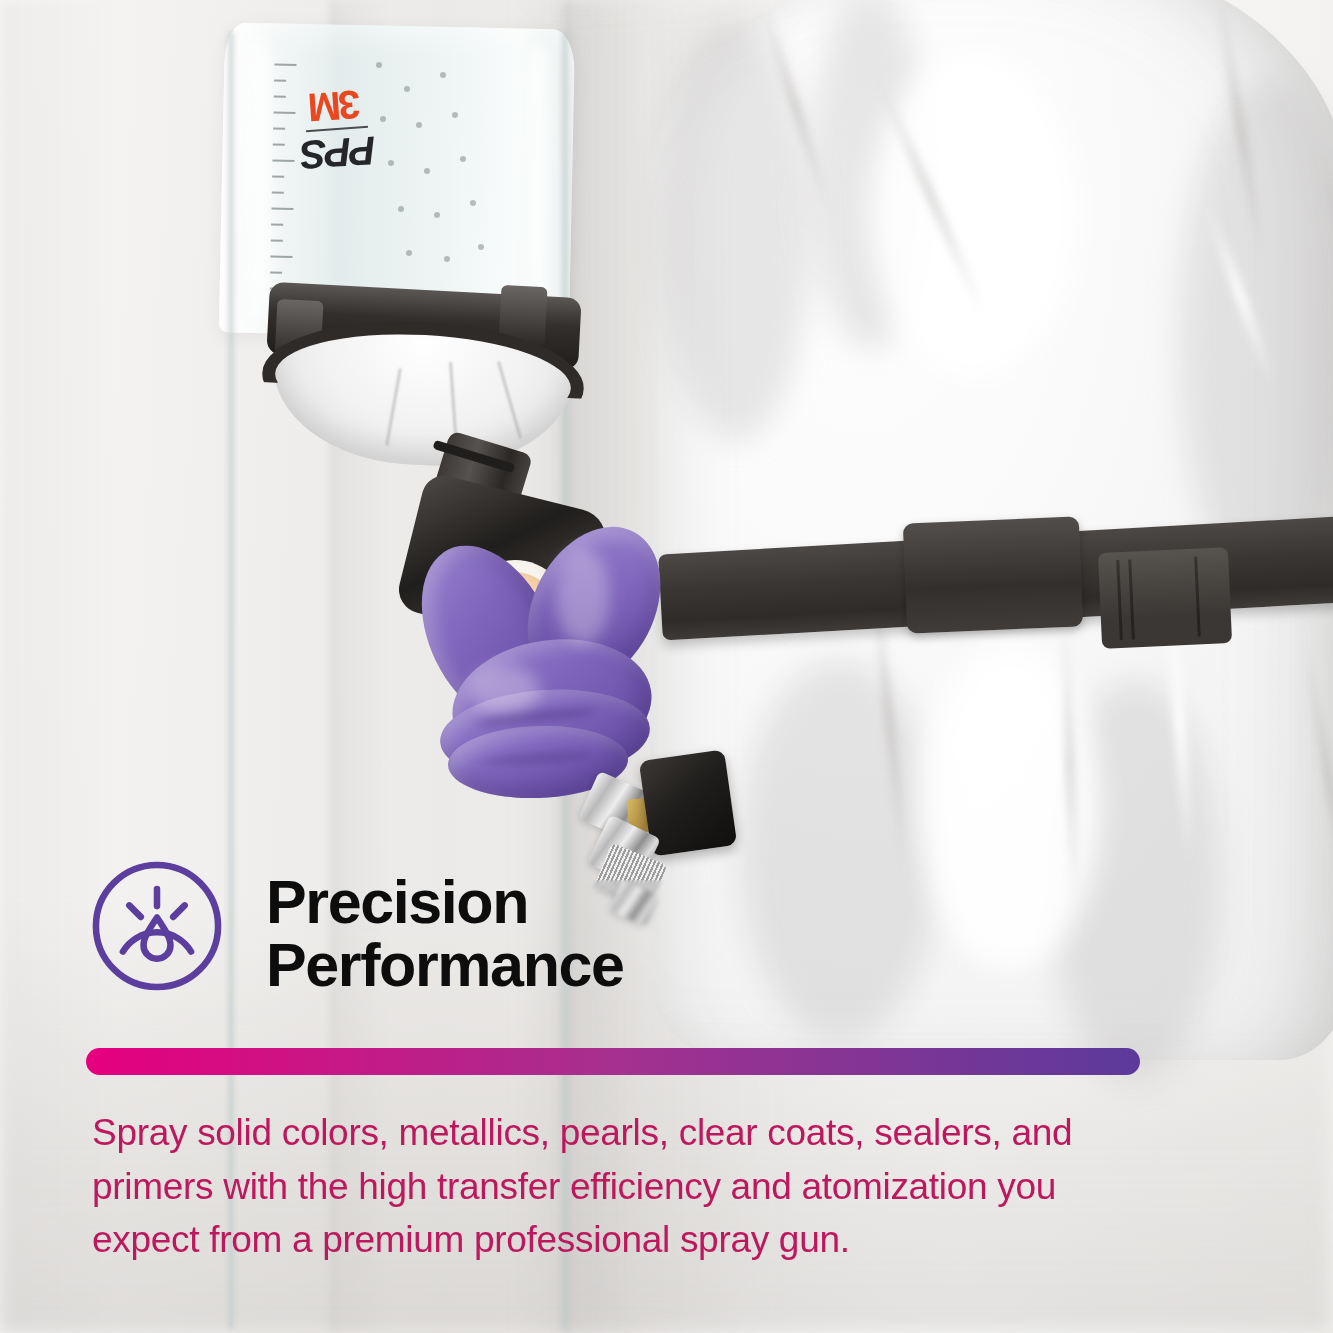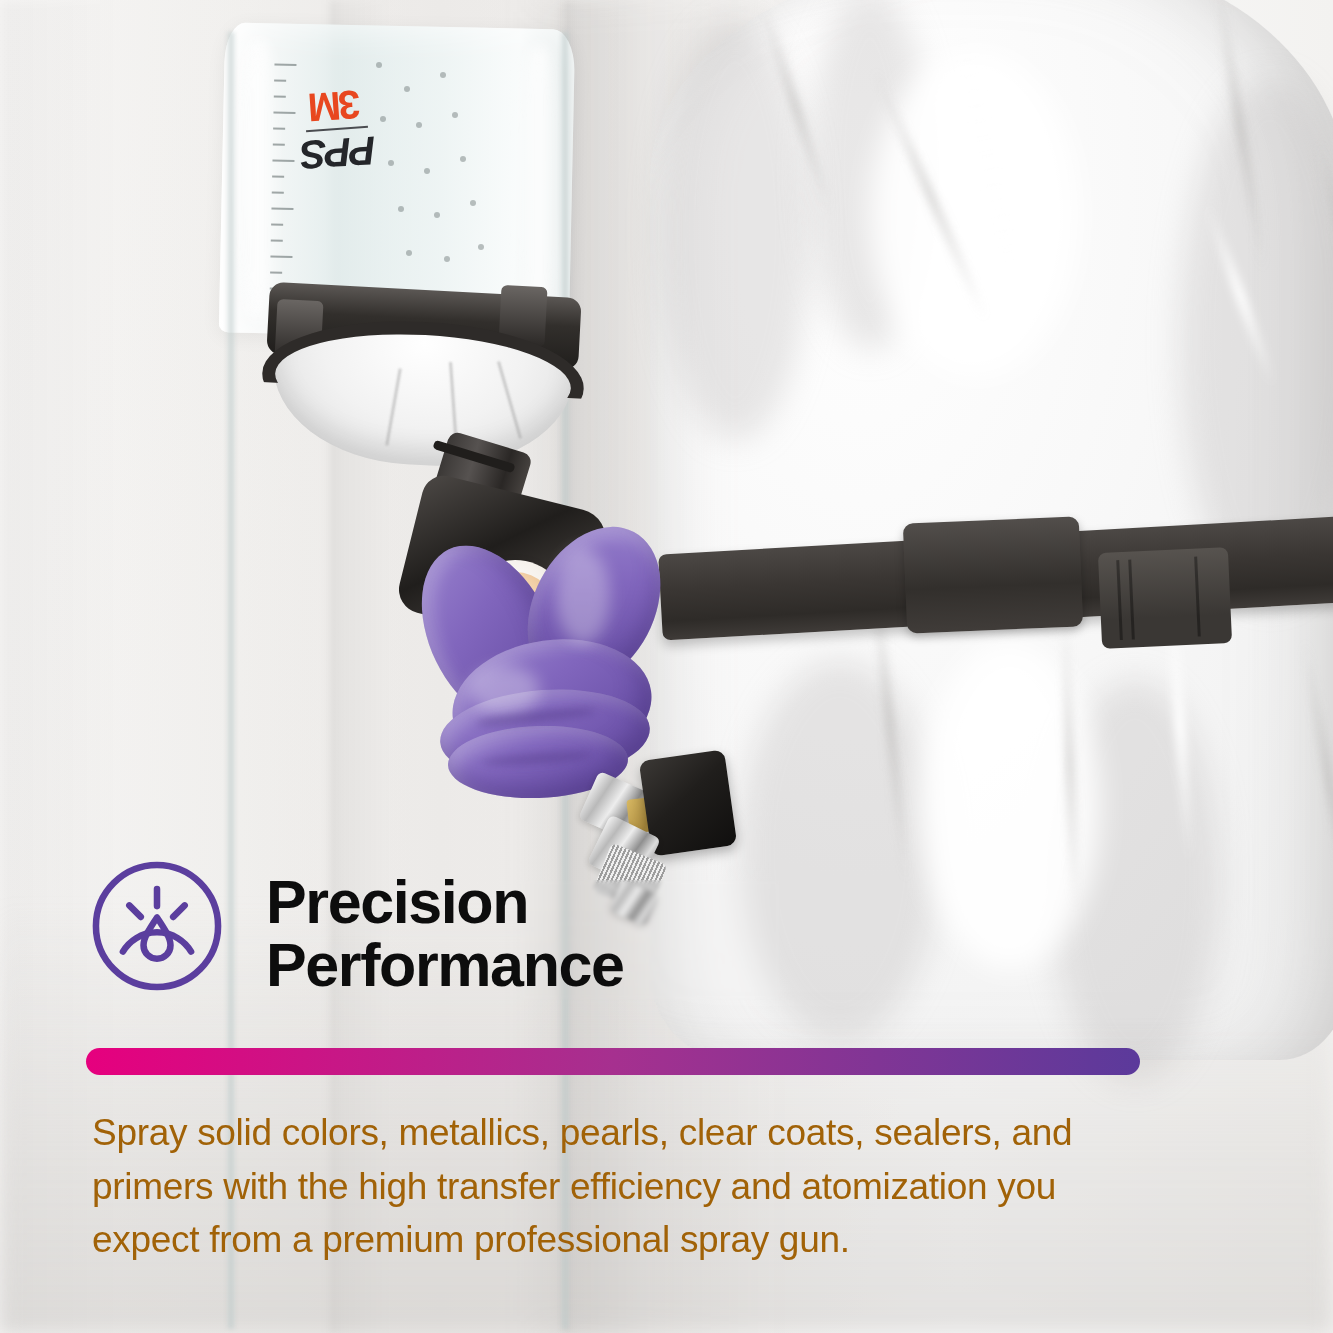--- a/index.html
+++ b/index.html
@@ -322,21 +322,21 @@
     width:1054px; height:27px;
     border-radius:14px;
   }
 
   .body-copy{
     position:absolute; left:92px; top:1106px;
     width:1080px;
     font-family:"Liberation Sans", sans-serif;
     font-size:37px;
     line-height:1.45;
-    color:#a16207;
+    color:#be185d;
     letter-spacing:-0.3px;
   }
 </style>
 </head>
 <body>
 
 <div id="stage" style="background-color: rgb(244, 243, 241);">
 
   <div class="bg-base"></div>
   <div class="bg-panel p1"></div>

